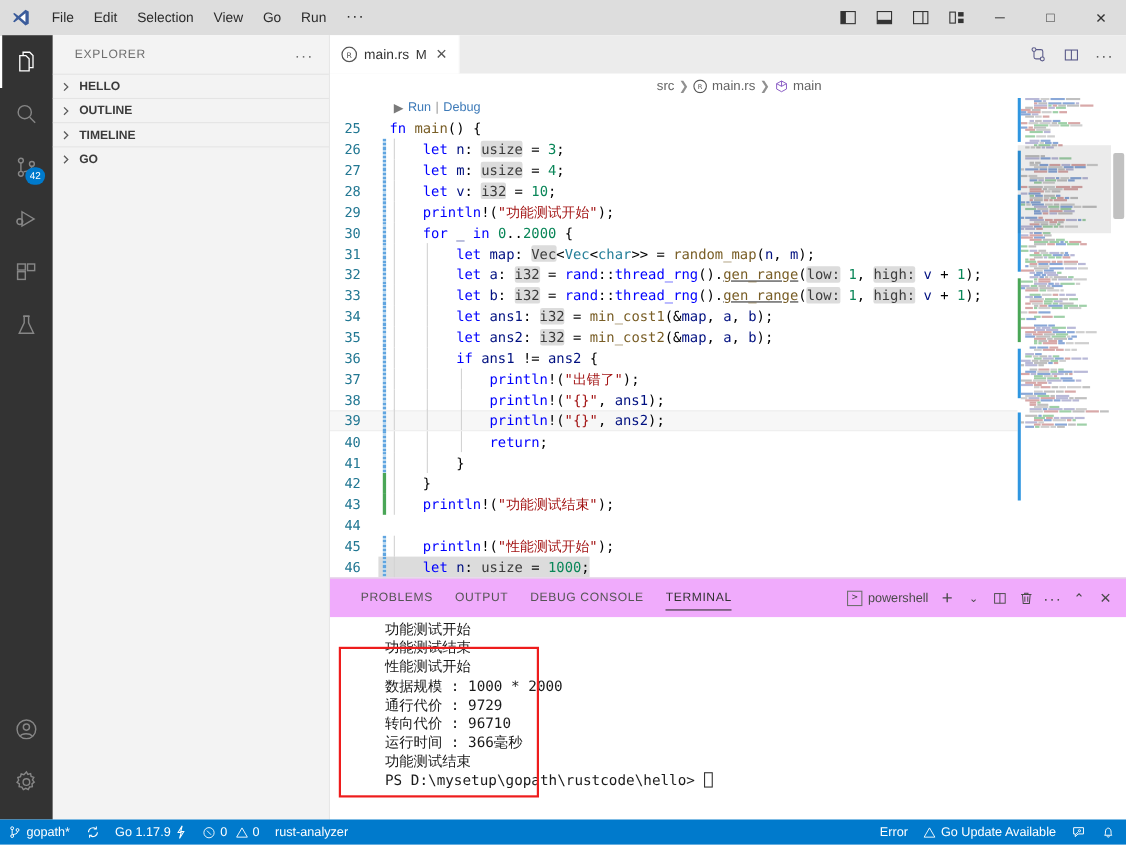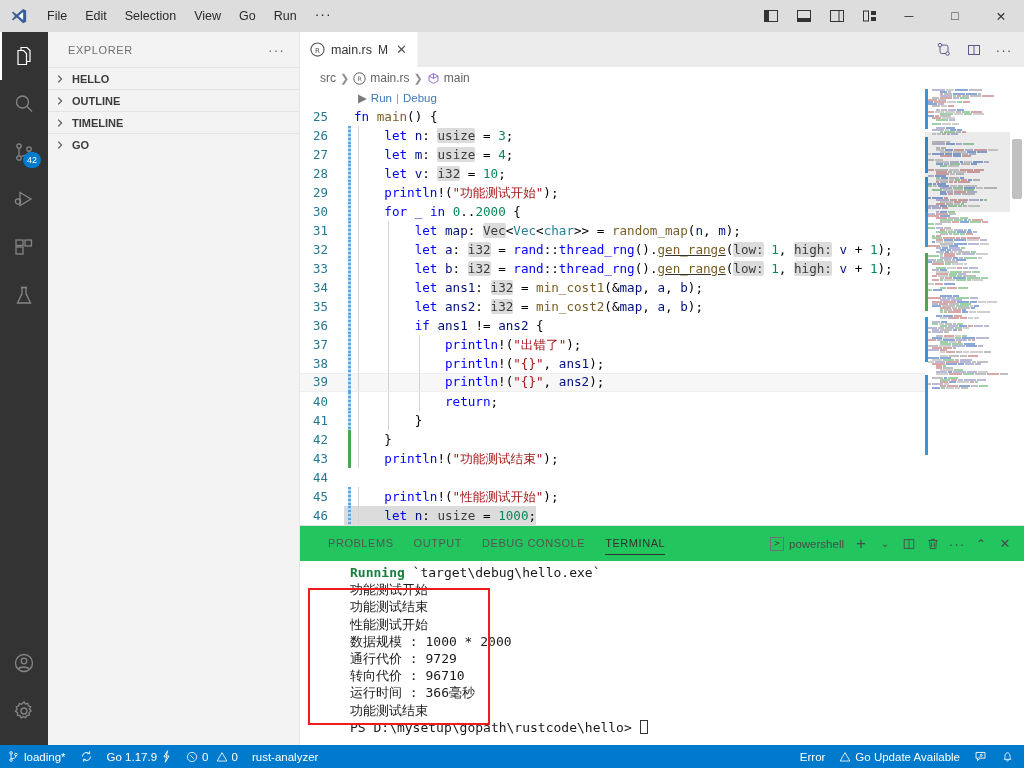--- a/index.html
+++ b/index.html
@@ -82,21 +82,21 @@
     border-right: 1px solid #f3f3f3;
   }
   .tab .rust-ico { width: 15px; height: 15px; }
   .tab .dirty { color: #333; font-size: 12px; }
   .tab .tclose { color: #555; font-size: 13px; margin-left: 2px; }
   .tabs-right { margin-left: auto; display: flex; align-items: center; padding-right: 6px; gap: 2px; }
   .tab-act { width: 28px; height: 28px; display: flex; align-items:center; justify-content:center; color:#5a5a5a;}
 
   .breadcrumb {
     height: 22px; display: flex; align-items: center; gap: 4px;
-    padding-left: 20px; font-size: 12px; color: #636363; background:#fff;
+    padding-left: 20px; font-size: 12px; color: #636363; background:#fff;justify-content:center;
   }
   .bc-sep { color: #909090; font-size: 11px; }
 
   .code-wrap {
     position: absolute; top: 57px; left: 0; width: 724px; height: 436px;
     background: #ffffff; overflow: hidden;
   }
   .codelens {
     height: 18px; padding-left: 58px; font-size: 11.5px; color: #7a7a7a; display:flex; align-items:center; gap:0px;
   }
@@ -142,21 +142,21 @@
   .mm-marker { position:absolute; left:0; width:3px; }
   .mm-slider { position:absolute; right:0; width:85px; background: rgba(0,0,0,0.08); }
   .editor-scroll {
     position:absolute; top:57px; right:0; width:14px; height:436px; background:#fff;
   }
   .es-thumb { position:absolute; top:50px; right:2px; width:10px; height:60px; background:#c1c1c1; border-radius:2px;}
 
   
   .panel {
     position: absolute; top: 525px; left: 300px; width: 724px; height: 188px;
-    background: #22c55e; border-top: 1px solid #e0e0e0;
+    background: #f0abfc; border-top: 1px solid #e0e0e0;
   }
   .panel-tabs { height: 35px; display: flex; align-items: center; padding-left: 18px; gap: 0; }
   .p-tab {
     font-size: 11px; letter-spacing: .55px; color: #555555; padding: 0 10px;
     height: 35px; line-height: 35px; position: relative; text-transform: uppercase;
   }
   .p-tab.active { color: #333333; }
   .p-tab.active::after {
     content:""; position:absolute; left:10px; right:10px; bottom:6px; height:1px; background:#333333;
   }
@@ -1229,21 +1229,20 @@
               <path d="M4 4 l0.8 9.2 h6.4 L12 4"></path>
             <path d="M6.5 6 v5.4 M9.5 6 v5.4"></path>
           </svg>
         </div>
         <div class="p-icon" style="font-size:14px;letter-spacing:1px;">···</div>
         <div class="p-icon" style="font-size:12px;">⌃</div>
         <div class="p-icon" style="font-size:13px;">✕</div>
       </div>
     </div>
     <div class="terminal" id="terminal">
-        <div><span class="plain">     </span><span class="t-green">Running</span><span> `target\debug\hello.exe`</span></div>
         <div>功能测试开始</div>
         <div>功能测试结束</div>
         <div>性能测试开始</div>
         <div>数据规模 : 1000 * 2000</div>
         <div>通行代价 : 9729</div>
         <div>转向代价 : 96710</div>
         <div>运行时间 : 366毫秒</div>
         <div>功能测试结束</div>
         <div><span>PS D:\mysetup\gopath\rustcode\hello&gt; </span><span class="cursor-blk"></span></div>
       </div>
@@ -1255,21 +1254,21 @@
     <div class="sb-item">
       <span>
         <svg width="13" height="13" viewBox="0 0 16 16" fill="none" stroke="#fff" stroke-width="1.1">
           <circle cx="5" cy="3.6" r="1.6"></circle>
             <circle cx="5" cy="12.4" r="1.6"></circle>
             <circle cx="11" cy="5.6" r="1.6"></circle>
           <path d="M5 5.2 v5.6"></path>
             <path d="M11 7.2 c0 3 -3 3 -5.3 3.6"></path>
         </svg>
       </span>
-      <span>loading*</span>
+      <span>gopath*</span>
     </div>
     <div class="sb-item">
       <svg width="13" height="13" viewBox="0 0 16 16" fill="none" stroke="#fff" stroke-width="1.15">
         <path d="M3 8 a5 5 0 0 1 8.4 -3.6"></path>
           <path d="M13 8 a5 5 0 0 1 -8.4 3.6"></path>
         <path d="M11.8 1.6 v2.9 h-2.9"></path>
           <path d="M4.2 14.4 v-2.9 h2.9"></path>
       </svg>
     </div>
     <div class="sb-item">

